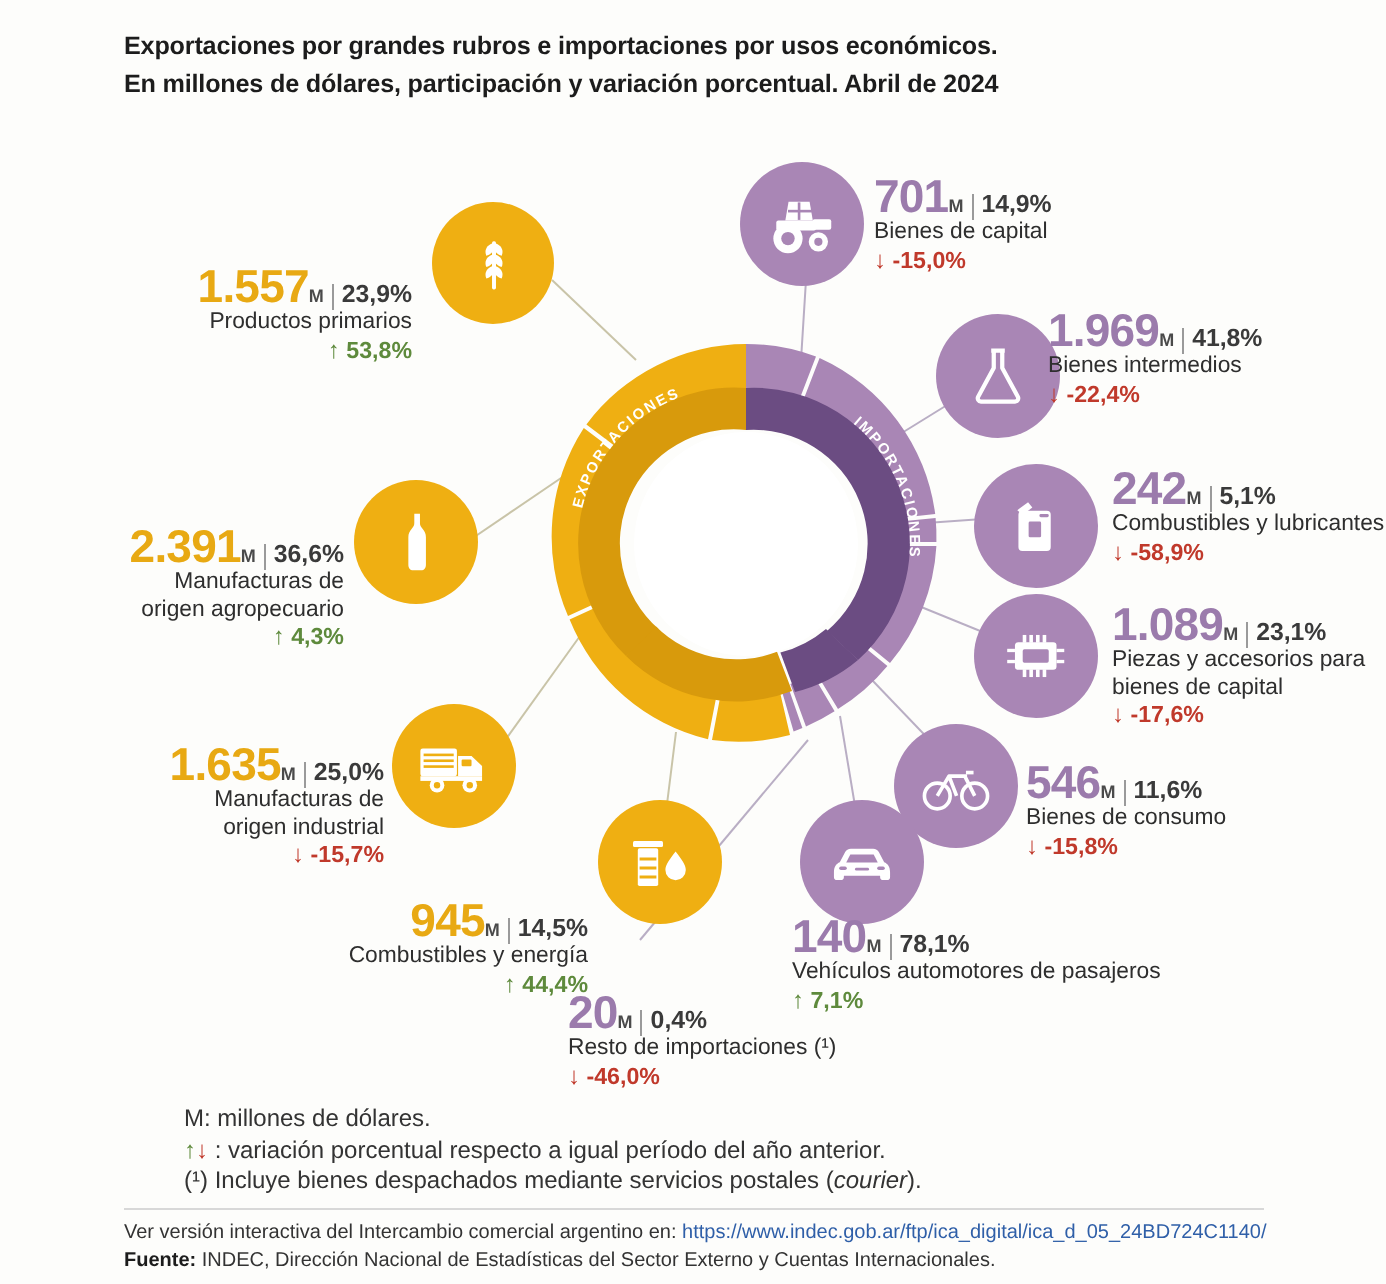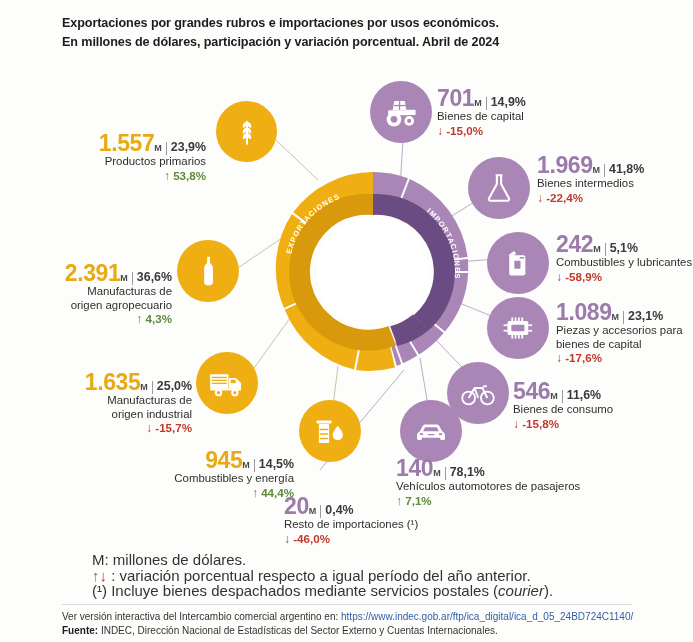--- a/index.html
+++ b/index.html
@@ -38,21 +38,21 @@
   .lbl .delta.up{color:#5e8a3c;}
   .lbl .delta.down{color:#c0392b;}
   .lbl .arrow{font-size:12px;font-weight:bold;}
   .lbl.exp .val{color:#E8A913;}
   .lbl.imp .val{color:#9B7BAC;}
   .lbl.ralign{text-align:right;margin-top:24px;}
   .lbl.lalign{text-align:left;}
 
   
   #notes{position:absolute;left:92px;top:552px;width:520px;}
-  #notes div{font-size:15px;line-height:15.6px;color:#333;}
+  #notes div{font-size:12px;line-height:15.6px;color:#333;}
   #notes .ar-up{color:#5e8a3c;font-weight:bold;}
   #notes .ar-dn{color:#c0392b;font-weight:bold;}
   #notes i{font-style:italic;}
   #divider{position:absolute;left:62px;top:604px;width:570px;height:1px;background:#d8d8d8;}
   #footer{position:absolute;left:62px;top:610px;width:600px;}
   #footer div{font-size:10px;line-height:13.6px;color:#333;}
   #footer a{color:#2f5fa8;text-decoration:none;}
   #footer b{color:#1c1c1c;}
 </style>
 </head>
@@ -288,21 +288,21 @@
 </div>
 
 <div class="lbl imp lalign" style="left:437px;top:92px;width:200px;">
   <div class="row1">
     <span class="val">701</span><span class="unit">M</span><span class="sep"></span><span class="share">14,9%</span>
   </div>
   <div class="name">Bienes de capital</div>
   <div class="delta down"><span class="arrow">↓</span> <span>-15,0%</span></div>
 </div>
 
-<div class="lbl imp lalign" style="left:537px;top:159px;width:156px;">
+<div class="lbl imp lalign" style="left:524px;top:159px;width:156px;">
   <div class="row1">
     <span class="val">1.969</span><span class="unit">M</span><span class="sep"></span><span class="share">41,8%</span>
   </div>
   <div class="name">Bienes intermedios</div>
   <div class="delta down"><span class="arrow">↓</span> <span>-22,4%</span></div>
 </div>
 
 <div class="lbl imp lalign" style="left:556px;top:238px;width:140px;">
   <div class="row1">
     <span class="val">242</span><span class="unit">M</span><span class="sep"></span><span class="share">5,1%</span>

